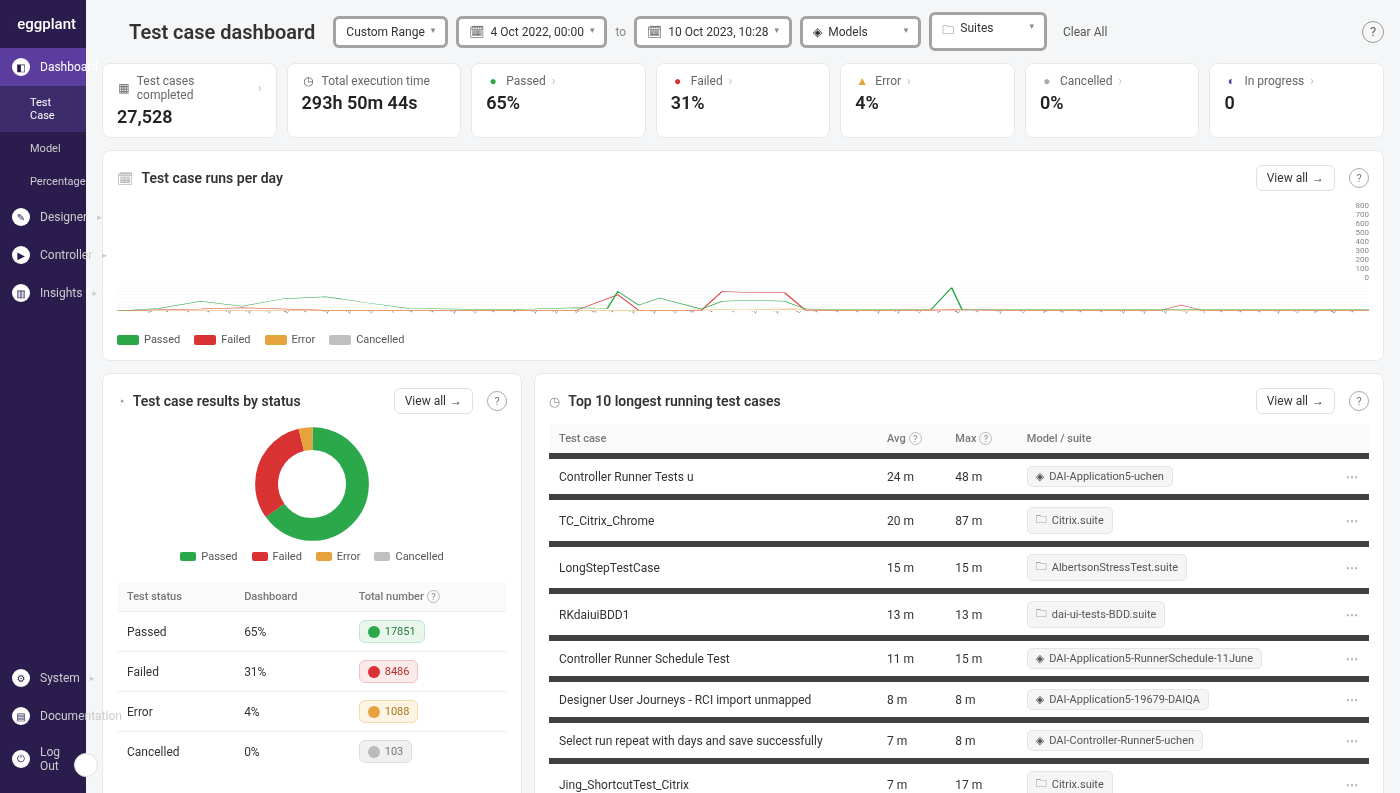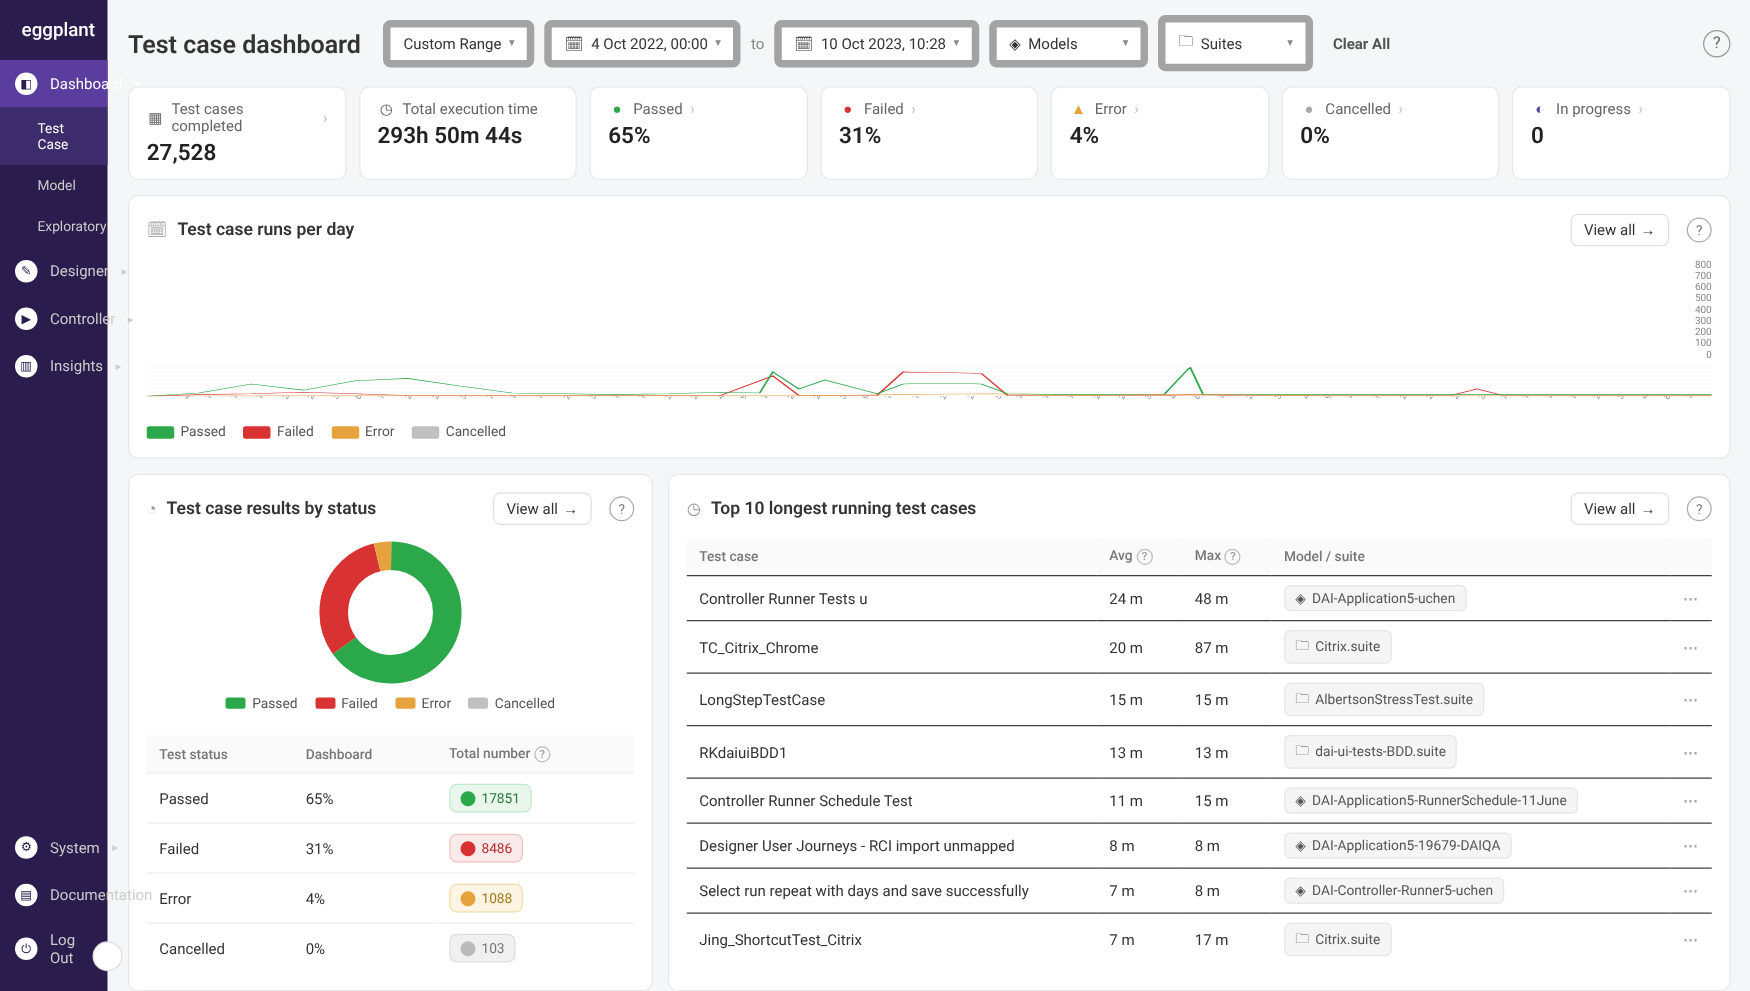--- a/index.html
+++ b/index.html
@@ -10,26 +10,26 @@
 .nav-item { display: flex; align-items: center; padding: 10px 12px; gap: 10px; font-size: 12px; cursor: pointer; color: #ccc; }
 .nav-item.active { background: #5a3d9e; color: #fff; }
 .nav-item.sub { padding-left: 30px; font-size: 11px; }
 .nav-item.sub.selected { background: #3d2c6b; color: #fff; }
 .nav-icon { width: 18px; height: 18px; border-radius: 50%; background: #fff; display: flex; align-items: center; justify-content: center; color: #2a1d4d; font-size: 10px; flex-shrink: 0; }
 .nav-chevron { margin-left: auto; font-size: 9px; }
 .sidebar-bottom { margin-top: auto; padding-bottom: 10px; }
 .collapse-btn { position: absolute; right: -12px; bottom: 16px; width: 24px; height: 24px; background: #fff; border: 1px solid #ddd; border-radius: 50%; display: flex; align-items: center; justify-content: center; cursor: pointer; z-index: 5; }
 
 .main { flex: 1; overflow-y: auto; padding: 12px 16px; }
-.topbar { display: flex; align-items: center; gap: 8px; margin-bottom: 12px; }
+.topbar { display: flex; align-items: center; gap: 8px; margin-bottom: 12px; margin-left: 27px; }
 .page-title { font-size: 20px; font-weight: 600; margin-right: 10px; }
-.filter-pill { display: flex; align-items: center; gap: 6px; background: #fff; border: 6px solid #a3a3a3; border-radius: 6px; padding: 6px 10px; font-size: 12px; cursor: pointer; }
+.filter-pill { display: flex; gap: 6px; background: #fff; border: 3px solid #a3a3a3; border-radius: 6px; padding: 6px 10px; font-size: 12px; cursor: pointer; }
 .filter-pill .chev { font-size: 9px; color: #888; }
 .date-to { font-size: 12px; color: #888; }
-.clear-all { margin-left: 8px; font-size: 12px; color: #555; cursor: pointer; font-weight: bold; }
+.clear-all { margin-left: 8px; font-size: 12px; color: #555; cursor: pointer; }
 .help-top { margin-left: auto; width: 22px; height: 22px; border: 1.5px solid #999; border-radius: 50%; display: flex; align-items: center; justify-content: center; font-size: 13px; color: #666; cursor: pointer; }
 
 .kpi-row { display: flex; gap: 10px; margin-bottom: 12px; }
 .kpi-card { flex: 1; background: #fff; border: 1px solid #e8e8e8; border-radius: 8px; padding: 10px 14px; }
 .kpi-label-row { display: flex; align-items: center; gap: 6px; font-size: 12px; color: #666; margin-bottom: 4px; }
 .kpi-icon { width: 14px; height: 14px; display: inline-flex; align-items: center; justify-content: center; }
 .kpi-value { font-size: 18px; font-weight: 600; color: #222; }
 .ic-pass { color: #2ba84a; }
 .ic-fail { color: #d93232; }
 .ic-error { color: #e6a23c; }
@@ -68,21 +68,21 @@
 .badge-error { background: #fdf4e3; border: 1px solid #f2dca8; color: #a6781a; }
 .badge-cancel { background: #f0f0f0; border: 1px solid #ddd; color: #777; }
 .dot { width: 12px; height: 12px; border-radius: 50%; display: inline-block; }
 .dot-pass { background: #2ba84a; }
 .dot-fail { background: #d93232; }
 .dot-error { background: #e6a23c; }
 .dot-cancel { background: #bbb; }
 
 .data-table { width: 100%; border-collapse: collapse; }
 .data-table th { text-align: left; font-size: 11px; font-weight: 500; color: #777; padding: 8px 10px; background: #fafafa; }
-.data-table td { padding: 7px 10px; font-size: 12px; border-top: 1px solid #404040; }
+.data-table td { padding: 7px 10px; font-size: 12px; border-top: 6px solid #404040; }
 .suite-pill { display: inline-flex; align-items: center; gap: 5px; background: #f5f5f5; border: 1px solid #e5e5e5; border-radius: 5px; padding: 3px 8px; font-size: 11px; color: #555; }
 .row-more { color: #aaa; cursor: pointer; letter-spacing: 1px; font-weight: bold; }
 .th-help { display: inline-block; margin-left: 3px; width: 13px; height: 13px; border: 1px solid #bbb; border-radius: 50%; text-align: center; font-size: 9px; line-height: 12px; color: #999; }
 </style>
 </head>
 <body>
 
 <div class="sidebar">
   <div class="logo">
     <svg class="logo-icon" viewBox="0 0 24 24">
@@ -97,21 +97,21 @@
     <span>Dashboard</span>
     <span class="nav-chevron">▾</span>
   </div>
   <div class="nav-item sub selected">
       <span>Test Case</span>
     </div>
   <div class="nav-item sub">
       <span>Model</span>
     </div>
   <div class="nav-item sub">
-      <span>Exploratory</span>
+      <span>Percentage</span>
     </div>
 
   <div class="nav-item">
     <span class="nav-icon">✎</span>
     <span>Designer</span>
     <span class="nav-chevron">▸</span>
   </div>
   <div class="nav-item">
     <span class="nav-icon">▶</span>
     <span>Controller</span>

